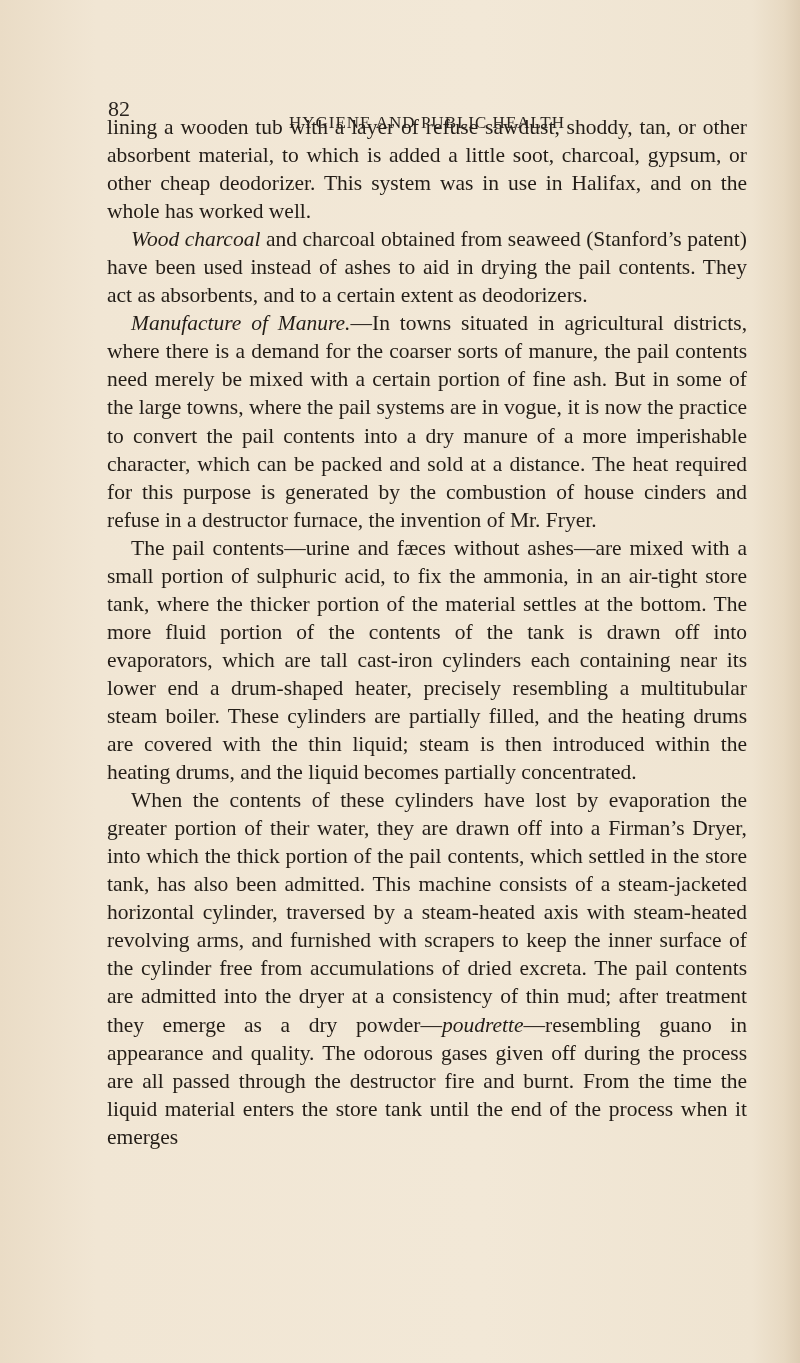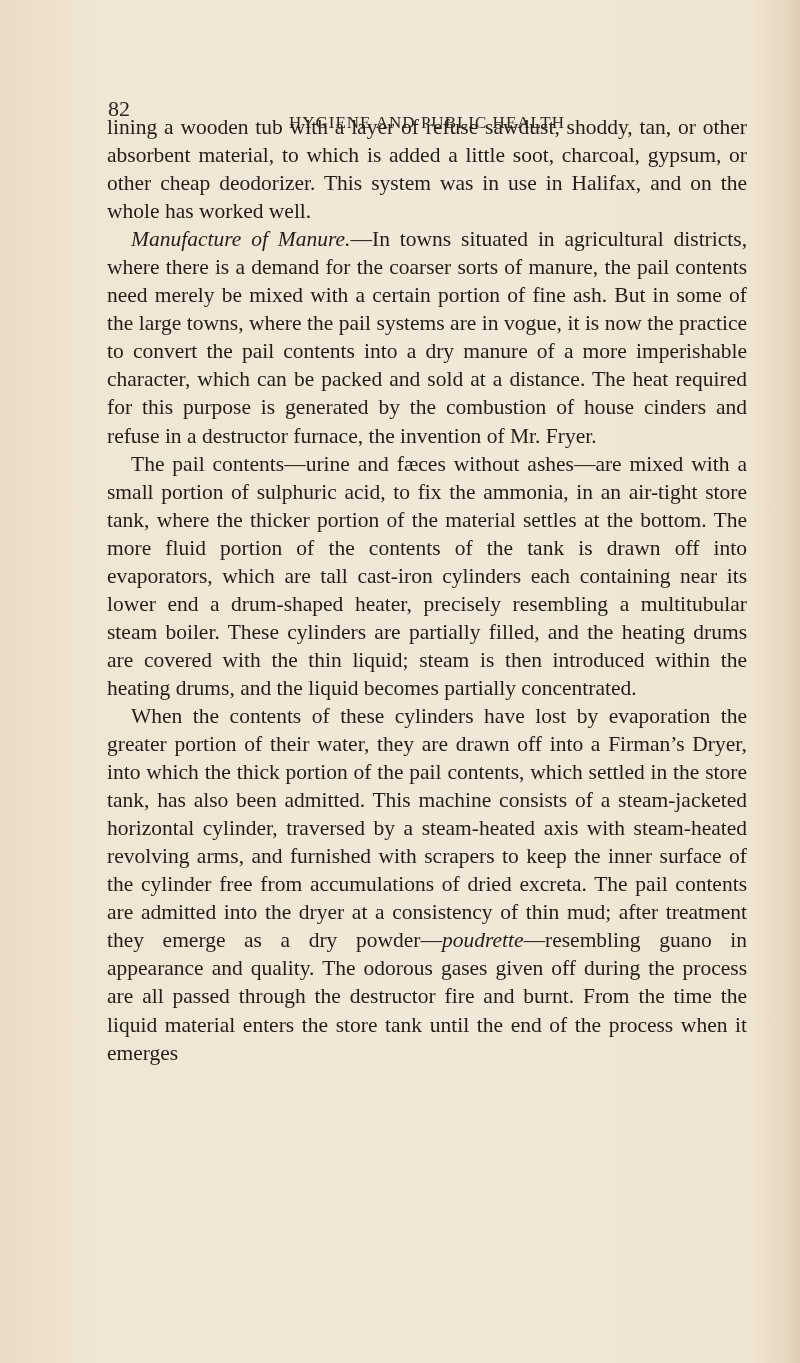--- a/index.html
+++ b/index.html
@@ -76,20 +76,23 @@
   <div class="header">
     <span class="page-number">82</span>
     <div class="running-head">HYGIENE AND PUBLIC HEALTH</div>
   </div>
 
   <div class="body-text">
     <p>
       <span>lining a wooden tub with a layer of refuse sawdust, shoddy, tan, or other absorbent material, to which is added a little soot, charcoal, gypsum, or other cheap deodorizer.  This system was in use in Halifax, and on the whole has worked well.</span>
     </p>
     <p class="indent">
+      <em>Wood charcoal</em><span> and charcoal obtained from seaweed (Stanford’s patent) have been used instead of ashes to aid in drying the pail contents.  They act as absorbents, and to a certain extent as deodorizers.</span>
+    </p>
+    <p class="indent">
       <em>Manufacture of Manure.</em><span>—In towns situated in agricultural districts, where there is a demand for the coarser sorts of manure, the pail contents need merely be mixed with a certain portion of fine ash.  But in some of the large towns, where the pail systems are in vogue, it is now the practice to convert the pail contents into a dry manure of a more imperishable character, which can be packed and sold at a distance.  The heat required for this purpose is generated by the combustion of house cinders and refuse in a destructor furnace, the invention of Mr. Fryer.</span>
     </p>
     <p class="indent">
       <span>The pail contents—urine and fæces without ashes—are mixed with a small portion of sulphuric acid, to fix the ammonia, in an air-tight store tank, where the thicker portion of the material settles at the bottom.  The more fluid portion of the contents of the tank is drawn off into evaporators, which are tall cast-iron cylinders each containing near its lower end a drum-shaped heater, precisely resembling a multitubular steam boiler.  These cylinders are partially filled, and the heating drums are covered with the thin liquid; steam is then introduced within the heating drums, and the liquid becomes partially concentrated.</span>
     </p>
     <p class="indent last-line">
       <span>When the contents of these cylinders have lost by evaporation the greater portion of their water, they are drawn off into a Firman’s Dryer, into which the thick portion of the pail contents, which settled in the store tank, has also been admitted.  This machine consists of a steam-jacketed horizontal cylinder, traversed by a steam-heated axis with steam-heated revolving arms, and furnished with scrapers to keep the inner surface of the cylinder free from accumulations of dried excreta.  The pail contents are admitted into the dryer at a consistency of thin mud; after treatment they emerge as a dry powder—</span><em>poudrette</em><span>—resembling guano in appearance and quality.  The odorous gases given off during the process are all passed through the destructor fire and burnt.  From the time the liquid material enters the store tank until the end of the process when it emerges</span>
     </p>
   </div>
 </div>

